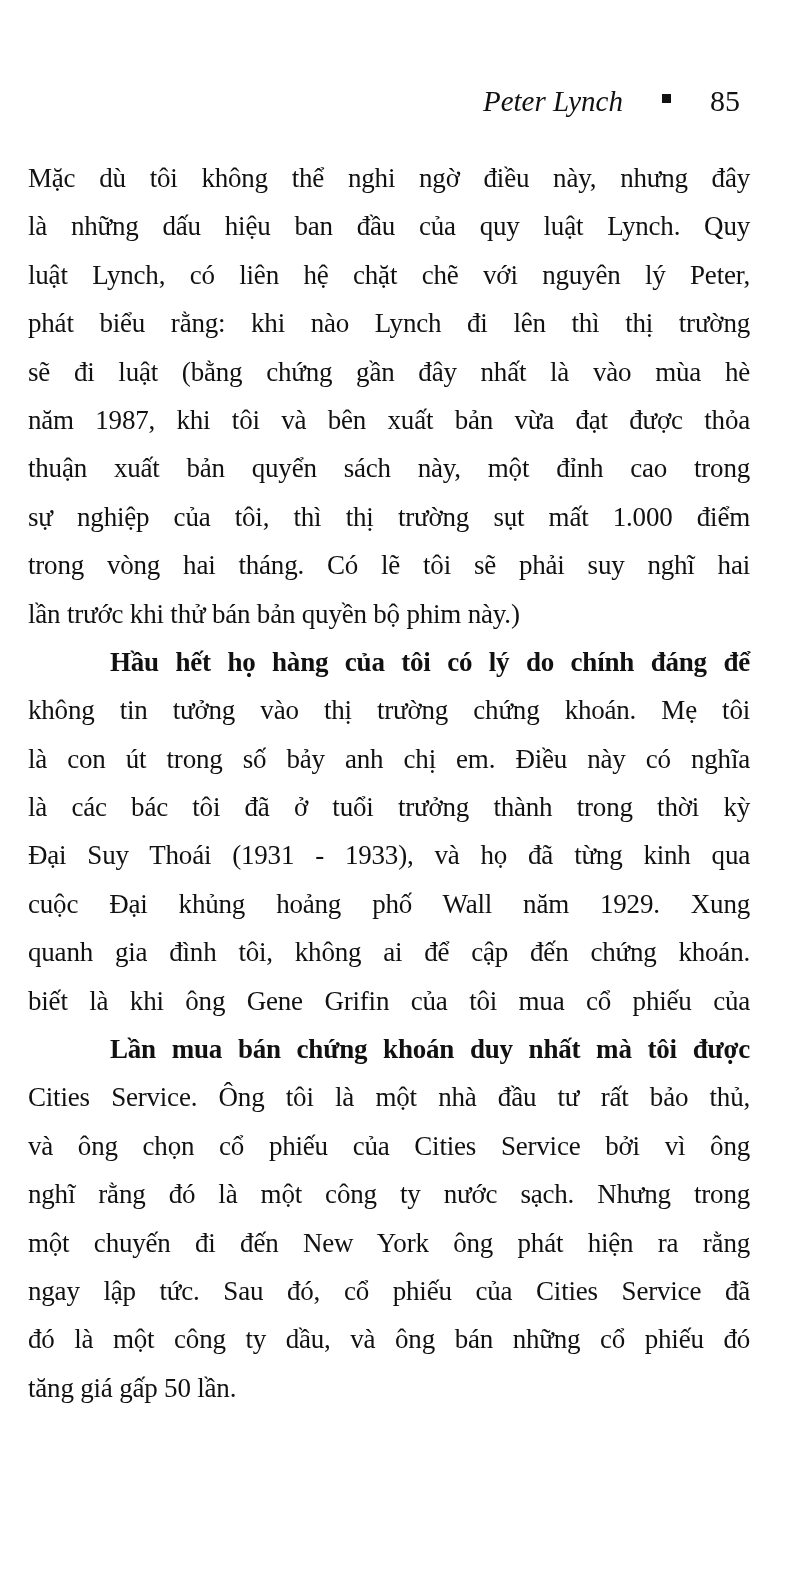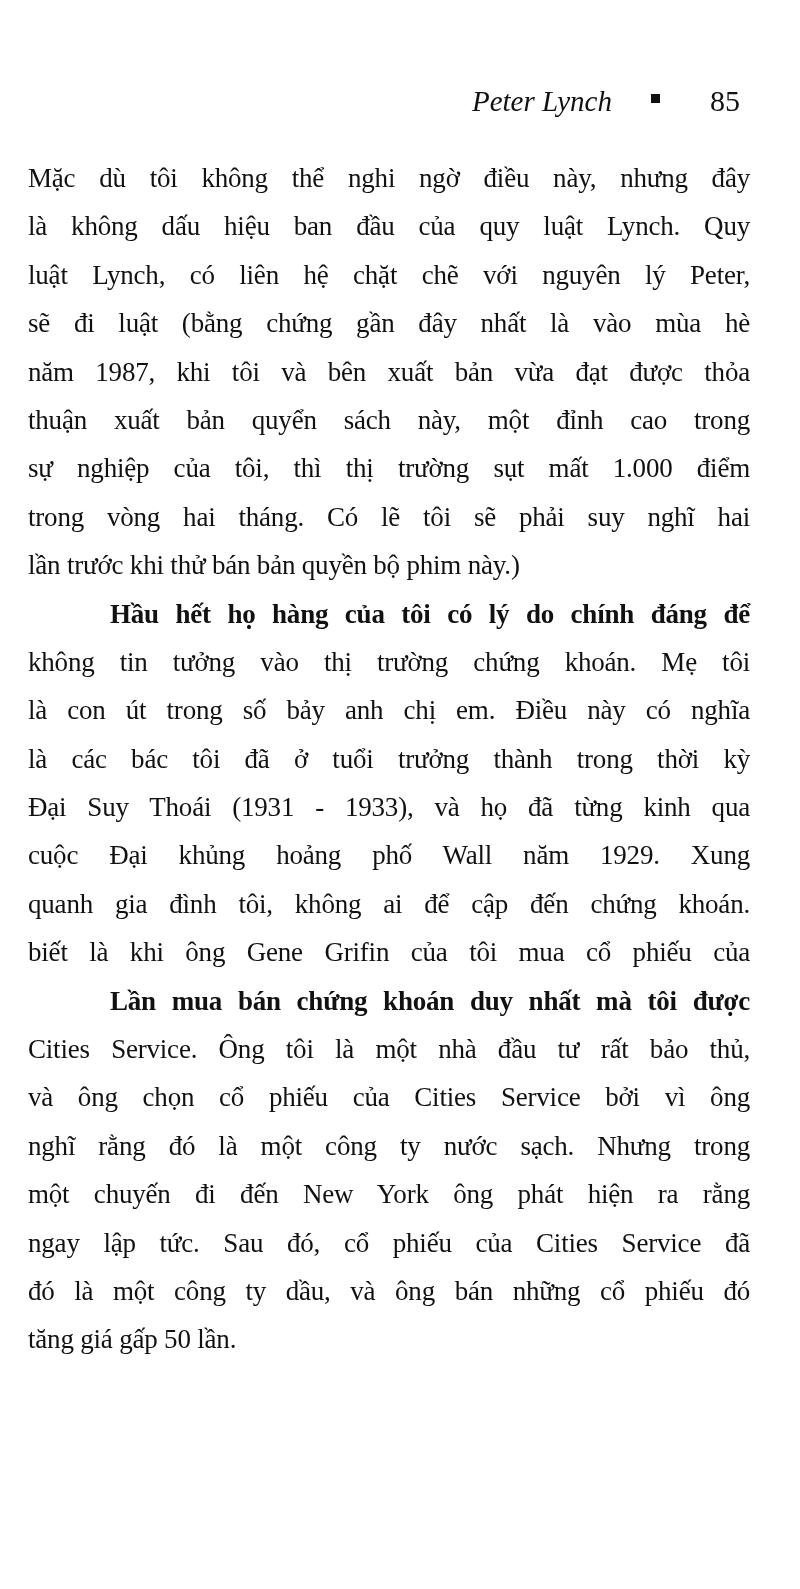--- a/index.html
+++ b/index.html
@@ -33,21 +33,20 @@
     display: inline-block;
     width: 9px;
     height: 9px;
     background: #111;
     margin: 0 26px 0 26px;
     position: relative;
     top: -8px;
   }
   .running-header .page-num {
     font-size: 30px;
-    margin-left: 11px;
   }
   .body-text {
     position: absolute;
     left: 28px;
     top: 154px;
     width: 722px;
     font-size: 27px;
     letter-spacing: -0.2px;
   }
   .line {
@@ -72,22 +71,23 @@
 <div class="running-header">
   <span class="author">Peter Lynch</span>
   <span class="sep"></span>
   <span class="page-num">85</span>
 </div>
 
 <div class="body-text">
 
   <div>
     <div class="line">Mặc dù tôi không thể nghi ngờ điều này, nhưng đây</div>
-    <div class="line">là không dấu hiệu ban đầu của quy luật Lynch. Quy</div>
+    <div class="line">là những dấu hiệu ban đầu của quy luật Lynch. Quy</div>
     <div class="line">luật Lynch, có liên hệ chặt chẽ với nguyên lý Peter,</div>
+    <div class="line">phát biểu rằng: khi nào Lynch đi lên thì thị trường</div>
     <div class="line">sẽ đi luật (bằng chứng gần đây nhất là vào mùa hè</div>
     <div class="line">năm 1987, khi tôi và bên xuất bản vừa đạt được thỏa</div>
     <div class="line">thuận xuất bản quyển sách này, một đỉnh cao trong</div>
     <div class="line">sự nghiệp của tôi, thì thị trường sụt mất 1.000 điểm</div>
     <div class="line">trong vòng hai tháng. Có lẽ tôi sẽ phải suy nghĩ hai</div>
     <div class="line last">lần trước khi thử bán bản quyền bộ phim này.)</div>
   </div>
 
   <div>
     <div class="line indent">Hầu hết họ hàng của tôi có lý do chính đáng để</div>

